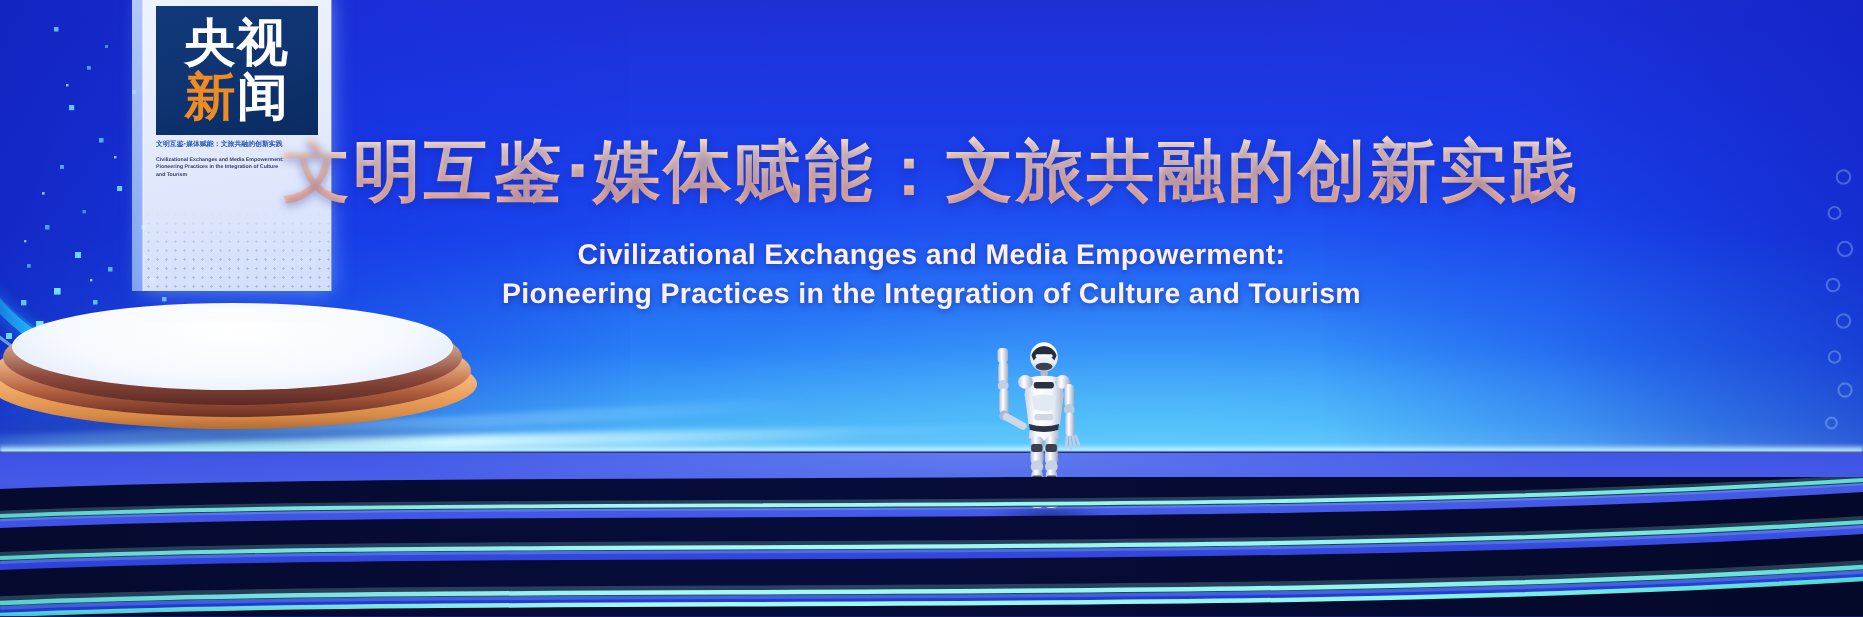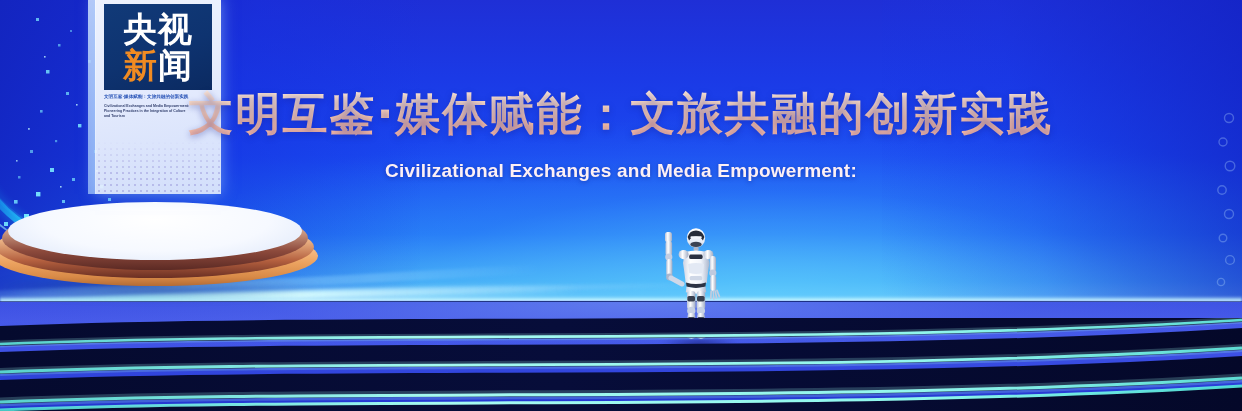--- a/index.html
+++ b/index.html
@@ -409,15 +409,16 @@
       <path d="M0,84 C340,70 820,86 1242,60" fill="none" stroke="#9ff8ee" stroke-width="9" opacity="0.22"></path>
 
       <path d="M0,92 C340,78 820,94 1242,68 L1242,93 L0,93 Z" fill="url(#darkg)"></path>
       <path d="M0,92 C340,78 820,94 1242,68" fill="none" stroke="url(#ledg)" stroke-width="3"></path>
     </svg>
   </div>
 
   <div class="title">文明互鉴·媒体赋能：文旅共融的创新实践</div>
   <div class="subtitle">
     <div>Civilizational Exchanges and Media Empowerment:</div>
+    <div>Pioneering Practices in the Integration of Culture and Tourism</div>
   </div>
 
 </div>
 
 </body></html>

